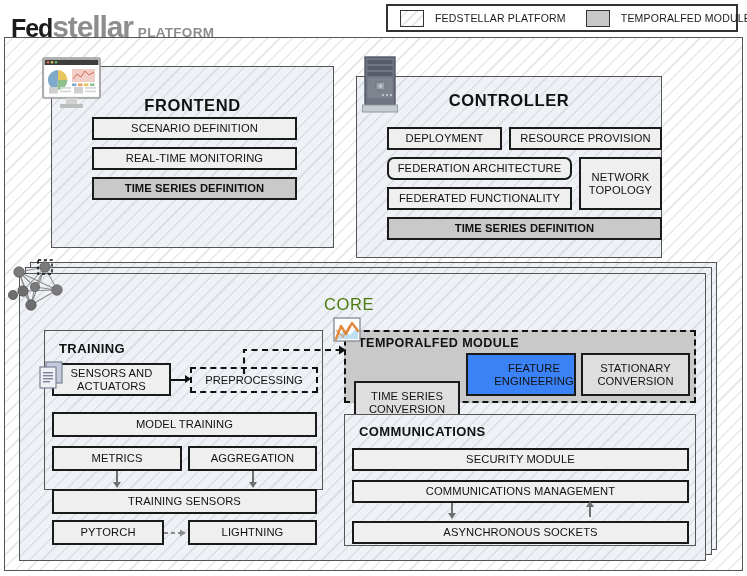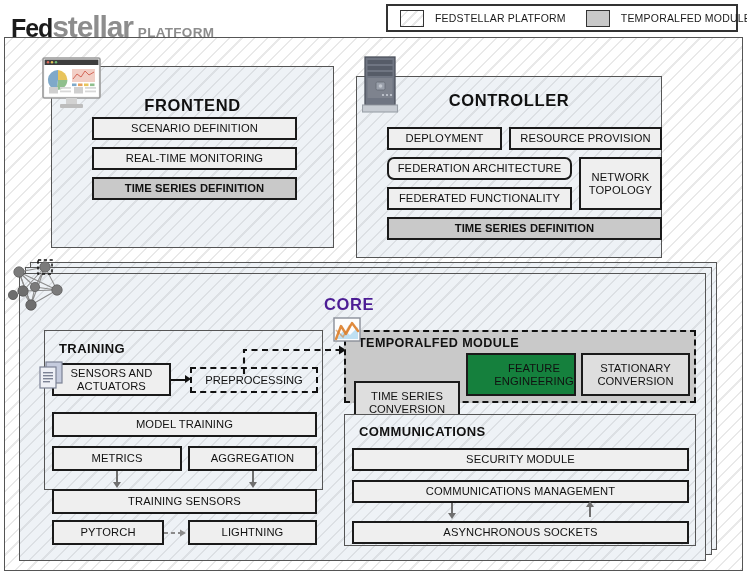--- a/index.html
+++ b/index.html
@@ -99,21 +99,21 @@
       -45deg, rgba(0,0,0,0.075) 0px, rgba(0,0,0,0.075) 1.6px,
       rgba(0,0,0,0) 1.6px, rgba(0,0,0,0) 9px);
   }
   #layer3{left:30px;top:262px;width:687px;height:288px;}
   #layer2{left:25px;top:267px;width:687px;height:288px;}
   #core{
     position:absolute;left:19px;top:273px;width:687px;height:288px;
     border:1.6px solid #555;box-sizing:border-box;
   }
   #core-title{
-    position:absolute;left:324px;top:295px;font-size:16.5px;font-weight:bold;letter-spacing:.6px;color:#4c1d95;
+    position:absolute;left:324px;top:295px;font-size:16.5px;font-weight:normal;letter-spacing:.6px;color:#4d7c0f;
   }
 
   
   #training{
     position:absolute;left:44px;top:330px;width:279px;height:160px;
     border:1.7px solid #555;box-sizing:border-box;
   }
   .sub-title{
     position:absolute;font-size:13px;font-weight:bold;letter-spacing:.4px;color:#111;
   }
@@ -132,21 +132,21 @@
   #tr-pytorch{position:absolute;left:52px;top:520px;width:112px;height:25px;}
   #tr-lightning{position:absolute;left:188px;top:520px;width:129px;height:25px;}
 
   
   #tfm{
     position:absolute;left:344px;top:330px;width:352px;height:73px;
     border:2.2px dashed #111;background:#c9c9c9;box-sizing:border-box;
   }
   #tfm-title{position:absolute;left:358px;top:336px;font-size:12.6px;font-weight:bold;letter-spacing:.4px;color:#111;}
   #tfm-b1{position:absolute;left:354px;top:353px;width:106px;height:43px;flex-direction:column;background:#dedede;margin-top:28px;}
-  #tfm-b2{position:absolute;left:466px;top:353px;width:110px;height:43px;flex-direction:column;background:#15803d;padding-left:26px;}
+  #tfm-b2{position:absolute;left:466px;top:353px;width:110px;height:43px;flex-direction:column;background:#3b82f6;padding-left:26px;}
   #tfm-b3{position:absolute;left:581px;top:353px;width:109px;height:43px;flex-direction:column;background:#dedede;}
 
   
   #comms{
     position:absolute;left:344px;top:414px;width:352px;height:132px;
     border:1.7px solid #555;box-sizing:border-box;
   }
   #comms .sub-title{left:14px;top:9px;}
   #cm-sec{position:absolute;left:352px;top:448px;width:337px;height:23px;}
   #cm-mgmt{position:absolute;left:352px;top:480px;width:337px;height:23px;}

